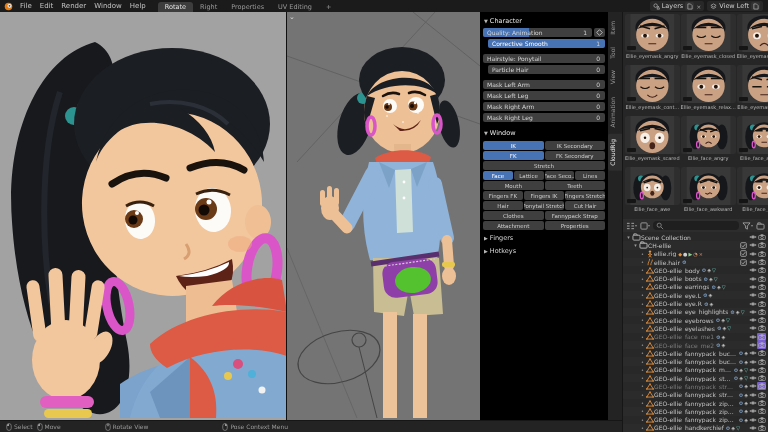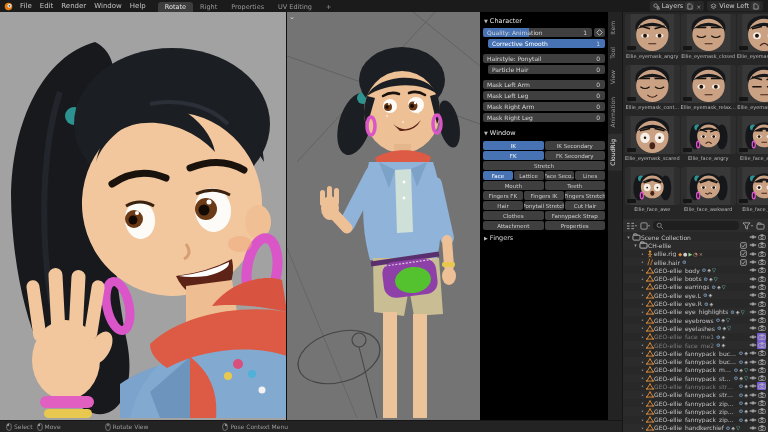--- a/index.html
+++ b/index.html
@@ -420,20 +420,24 @@
                 <div class="layer-btn">Attachment</div>
                 <div class="layer-btn">Properties</div>
               </div>
             </div>
 
           <div id="collapsed-sections">
               <div class="collapsed-header">
                 <span class="caret">▶</span>
                 <span>Fingers</span>
               </div>
+              <div class="collapsed-header">
+                <span class="caret">▶</span>
+                <span>Hotkeys</span>
+              </div>
             </div>
         </div>
 
         <div class="vtabs" id="vtabs">
             <div class="vtab">Item</div>
             <div class="vtab">Tool</div>
             <div class="vtab">View</div>
             <div class="vtab">Animation</div>
             <div class="vtab active">CloudRig</div>
           </div>

